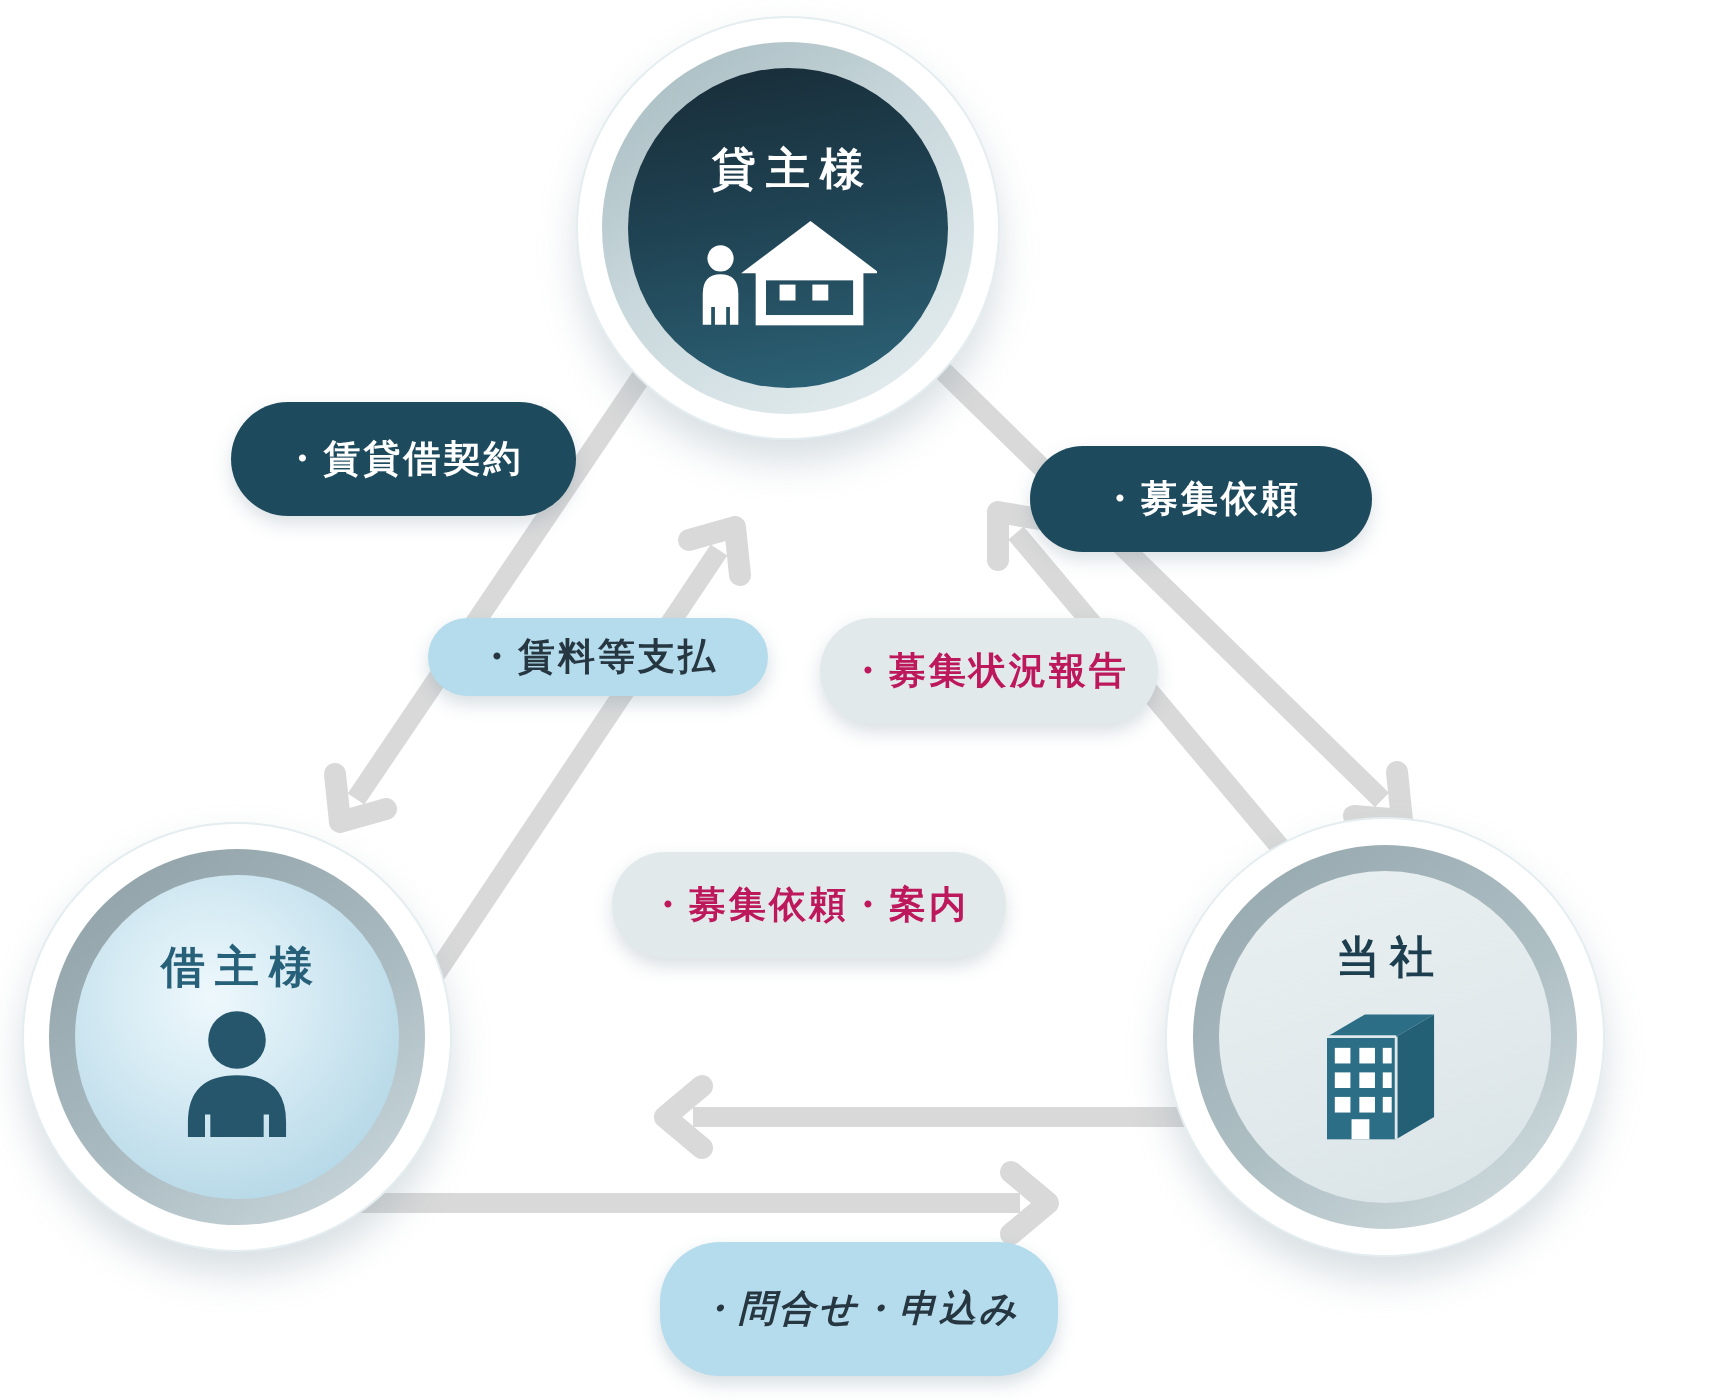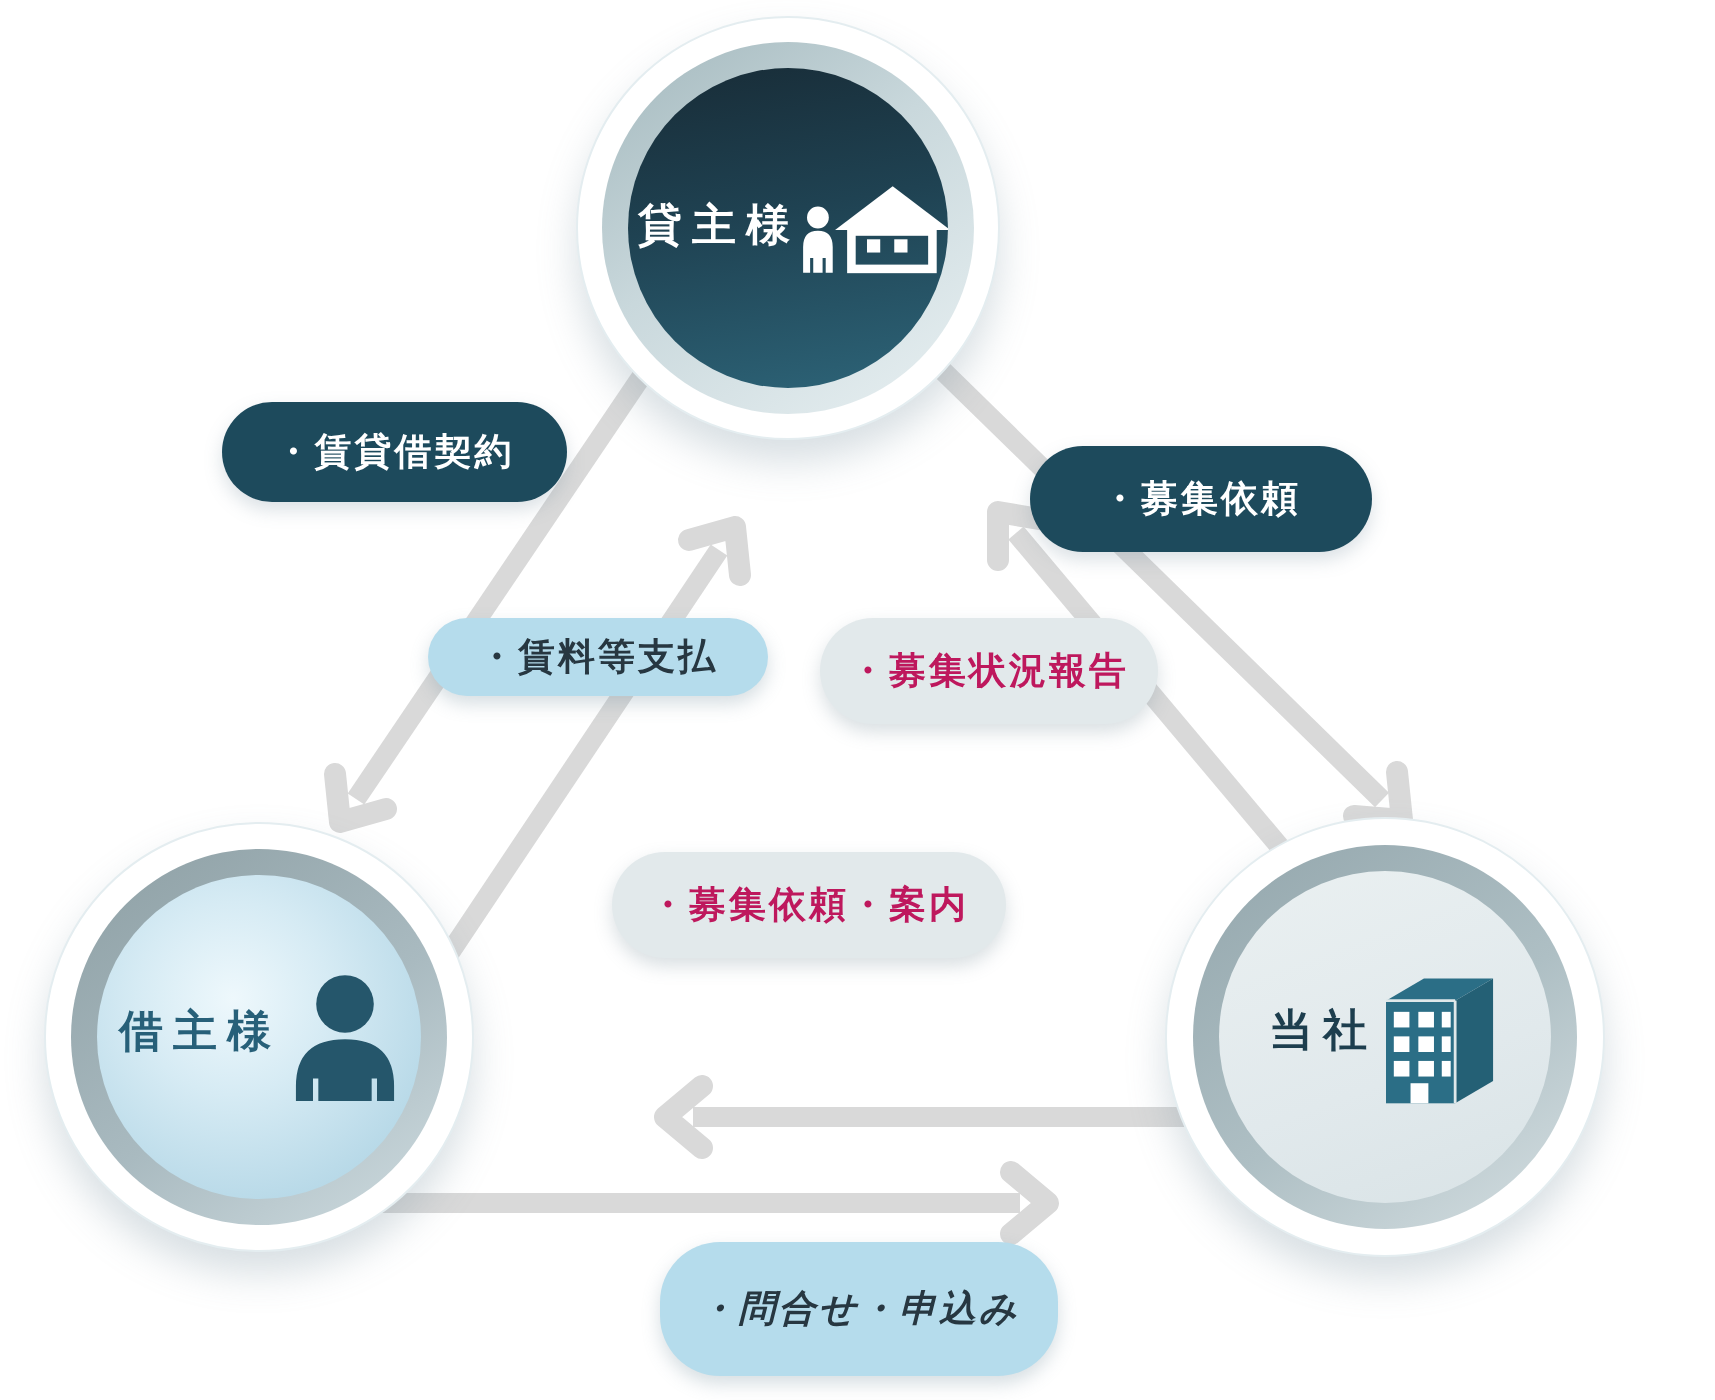--- a/index.html
+++ b/index.html
@@ -16,21 +16,21 @@
   
   .node{position:absolute;z-index:2;}
   .node-outer{
     position:absolute;left:0;top:0;width:100%;height:100%;border-radius:50%;
     background:#ffffff;border:2px solid #e4edf0;box-sizing:border-box;
     box-shadow:0 22px 38px rgba(125,150,163,0.30);
   }
   .node-ring{position:absolute;border-radius:50%;}
   .node-inner{
     position:absolute;border-radius:50%;
-    display:flex;flex-direction:row;align-items:center;justify-content:center;
+    display:flex;flex-direction:column;align-items:center;justify-content:center;
   }
   .ring-landlord{background:linear-gradient(145deg,#a3b8bd 0%,#c9d8dc 45%,#e8f0f2 100%);}
   .ring-tenant{background:linear-gradient(145deg,#8d9fa4 0%,#a9bac0 55%,#cfdce0 100%);}
   .ring-company{background:linear-gradient(145deg,#93a6ac 0%,#aebfc4 55%,#d5dfe2 100%);}
   .inner-landlord{background:linear-gradient(170deg,#182c37 0%,#1f4252 45%,#2d6478 100%);}
   .inner-tenant{background:radial-gradient(circle at 42% 38%,#eef8fc 0%,#d6ebf4 35%,#b6d8e7 78%,#a9d0e1 100%);}
   .inner-company{background:linear-gradient(160deg,#eaf0f1 0%,#e1e9ec 60%,#d9e3e6 100%);}
   .node-label{font-size:44px;letter-spacing:10px;text-indent:10px;white-space:nowrap;}
   .label-landlord{color:#ffffff;margin-bottom:16px;margin-top:10px;}
   .label-tenant{color:#276079;margin-bottom:12px;}
@@ -96,21 +96,21 @@
         <polygon points="119,4 193,60 45,60" fill="#ffffff"></polygon>
 
         <rect x="66" y="62" width="104" height="48" fill="none" stroke="#ffffff" stroke-width="11"></rect>
 
         <rect x="86" y="72" width="17" height="17" fill="#ffffff"></rect>
         <rect x="121" y="72" width="17" height="17" fill="#ffffff"></rect>
       </svg>
     </div>
   </div>
 
-  <div class="node" style="left:44px;top:822px;width:430px;height:430px;">
+  <div class="node" style="left:22px;top:822px;width:430px;height:430px;">
     <div class="node-outer"></div>
     <div class="node-ring ring-tenant" style="left:27px;top:27px;width:376px;height:376px;"></div>
     <div class="node-inner inner-tenant" style="left:53px;top:53px;width:324px;height:324px;">
       <div class="node-label label-tenant">借主様</div>
       <svg width="128" height="128" viewBox="0 0 120 120">
         <circle cx="60" cy="29" r="27" fill="#25566b"></circle>
         <path fill="#25566b" d="M14,120 L14,106 Q14,62 60,62 Q106,62 106,106 L106,120 L90,120 L90,99 L85,99 L85,120 L35,120 L35,99 L30,99 L30,120 Z"></path>
       </svg>
     </div>
   </div>
@@ -139,21 +139,21 @@
         <rect x="58" y="64" width="8" height="14" fill="#ffffff"></rect>
         <rect x="15" y="86" width="14" height="14" fill="#ffffff"></rect>
         <rect x="37" y="86" width="14" height="14" fill="#ffffff"></rect>
         <rect x="58" y="86" width="8" height="14" fill="#ffffff"></rect>
 
         <rect x="30" y="106" width="16" height="18" fill="#ffffff"></rect>
       </svg>
     </div>
   </div>
 
-  <div class="pill pill-dark" style="left:222px;top:402px;width:345px;height:100px;">・賃貸借契約</div>
+  <div class="pill pill-dark" style="left:231px;top:402px;width:345px;height:114px;">・賃貸借契約</div>
 
   <div class="pill pill-dark" style="left:1030px;top:402px;width:342px;height:106px;margin-top:44px;">・募集依頼</div>
 
   <div class="pill pill-blue" style="left:428px;top:618px;width:340px;height:78px;">・賃料等支払</div>
 
   <div class="pill pill-gray" style="left:820px;top:618px;width:338px;height:106px;">・募集状況報告</div>
 
   <div class="pill pill-gray" style="left:612px;top:852px;width:394px;height:106px;">・募集依頼・案内</div>
 
   <div class="pill pill-blue" style="left:660px;top:1242px;width:398px;height:134px;font-style:italic;">・問合せ・申込み</div>

